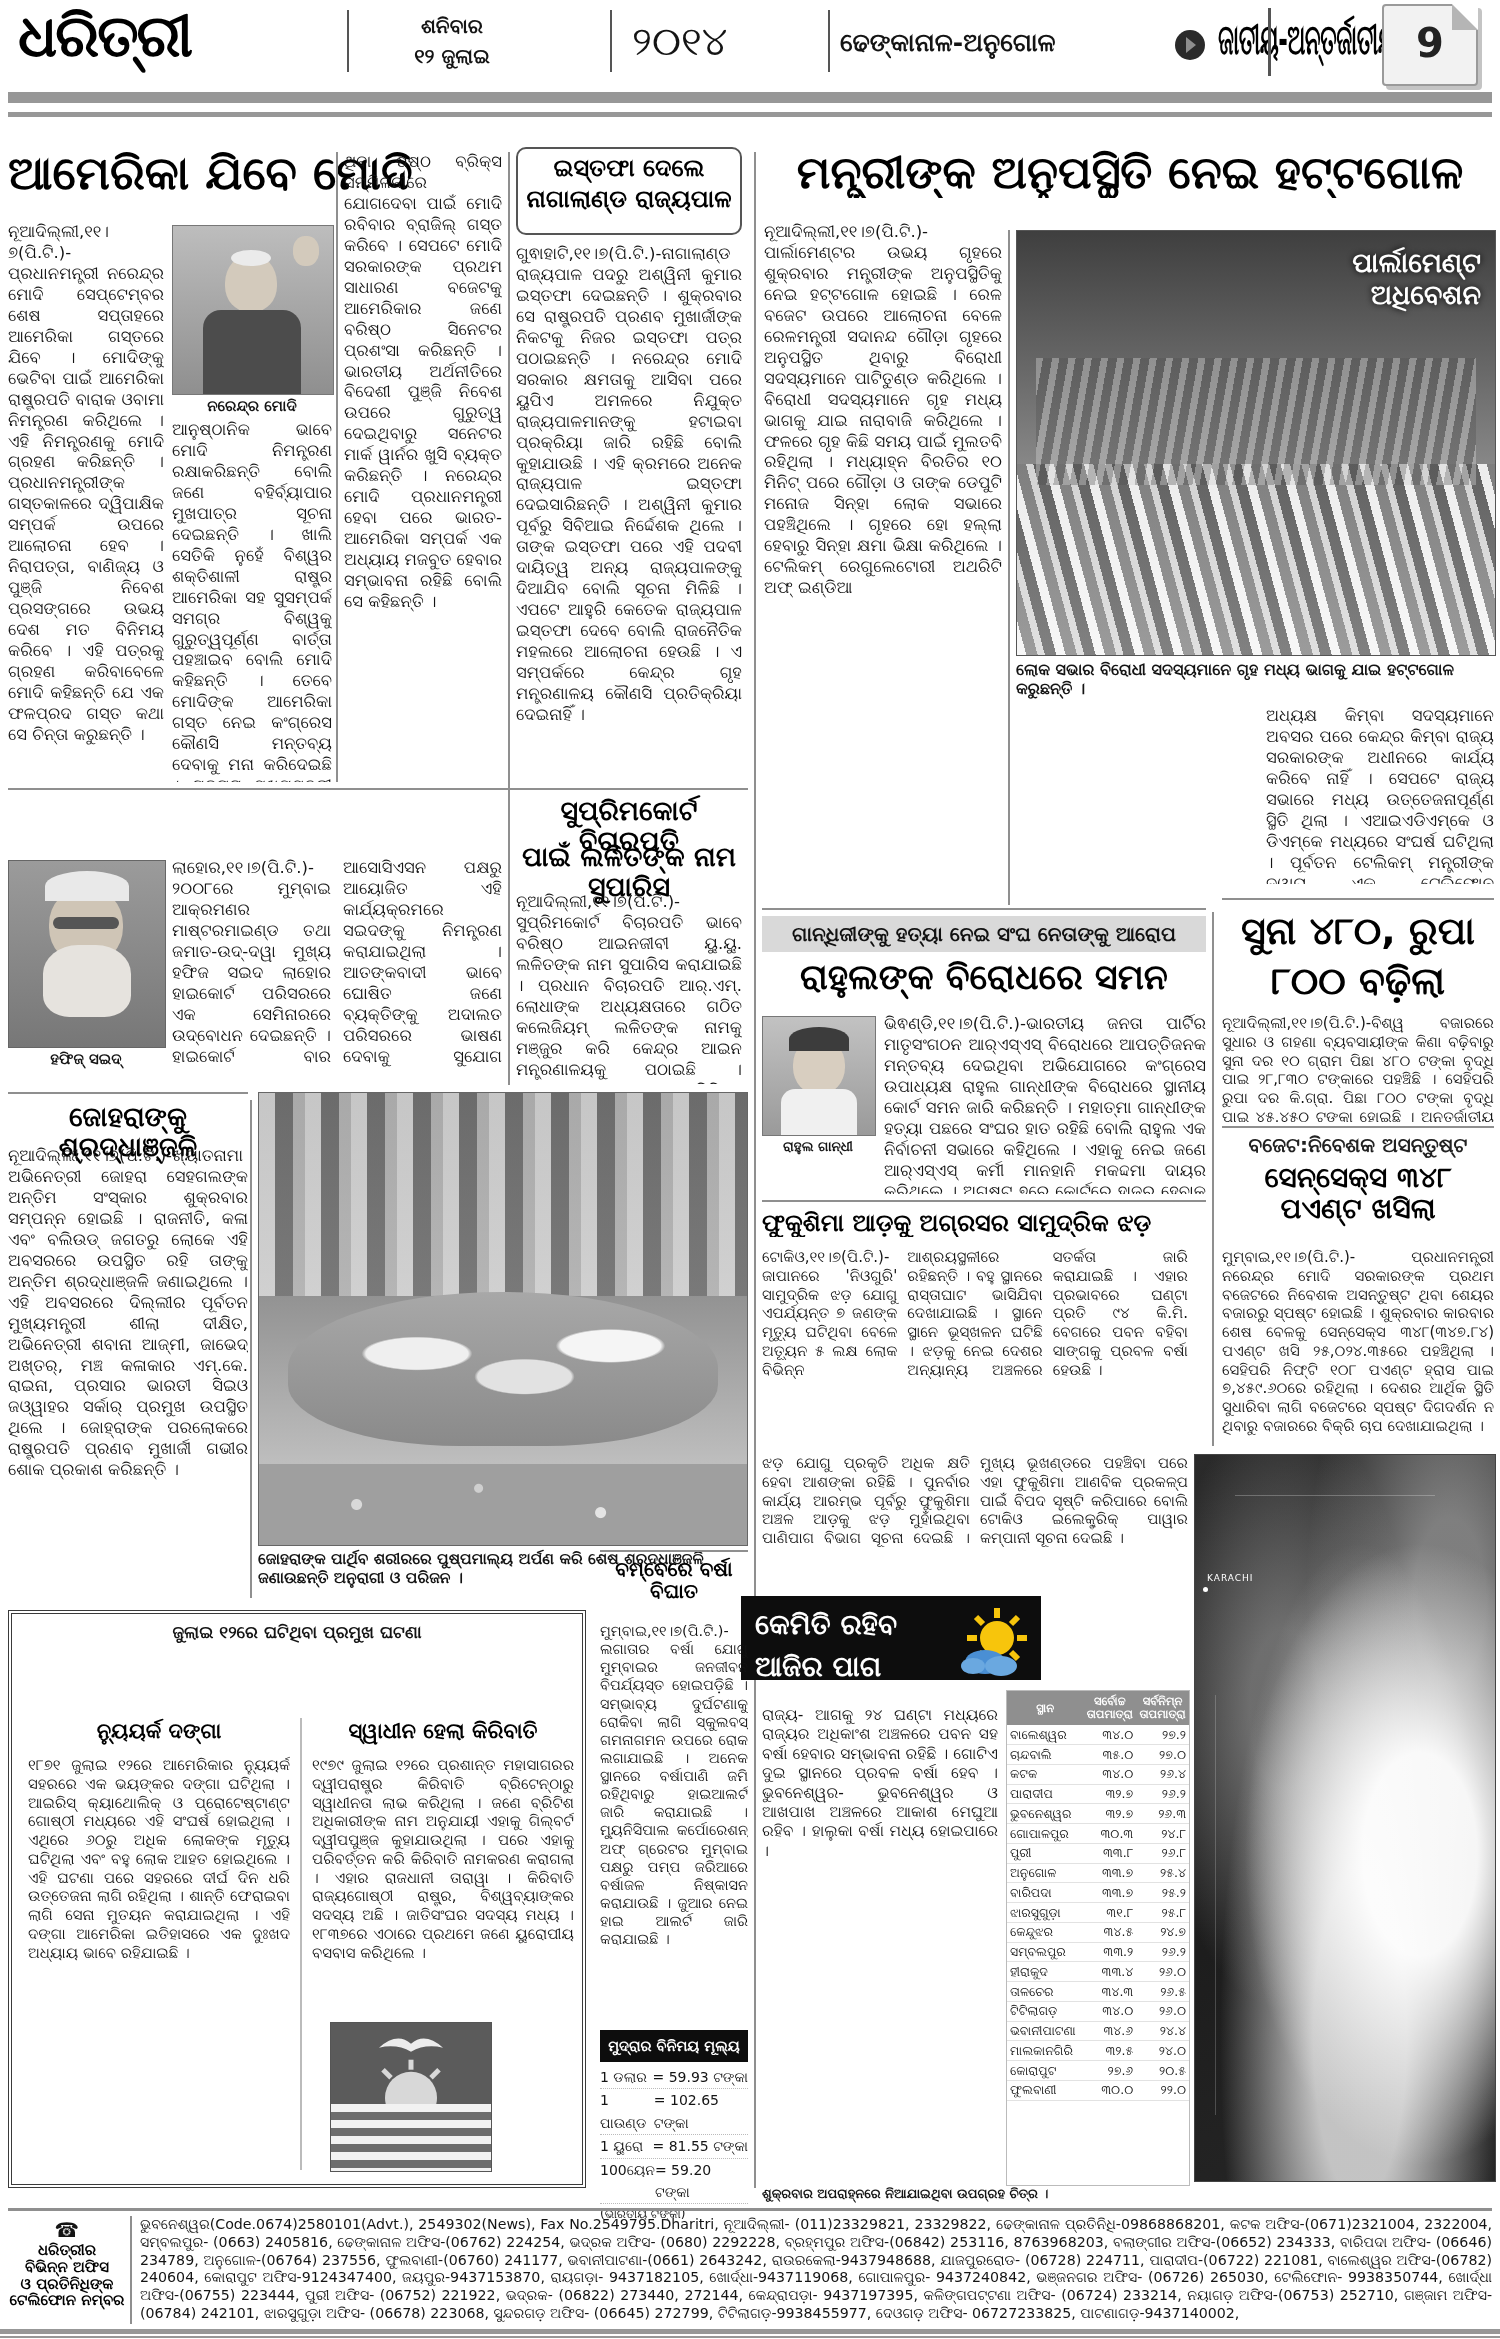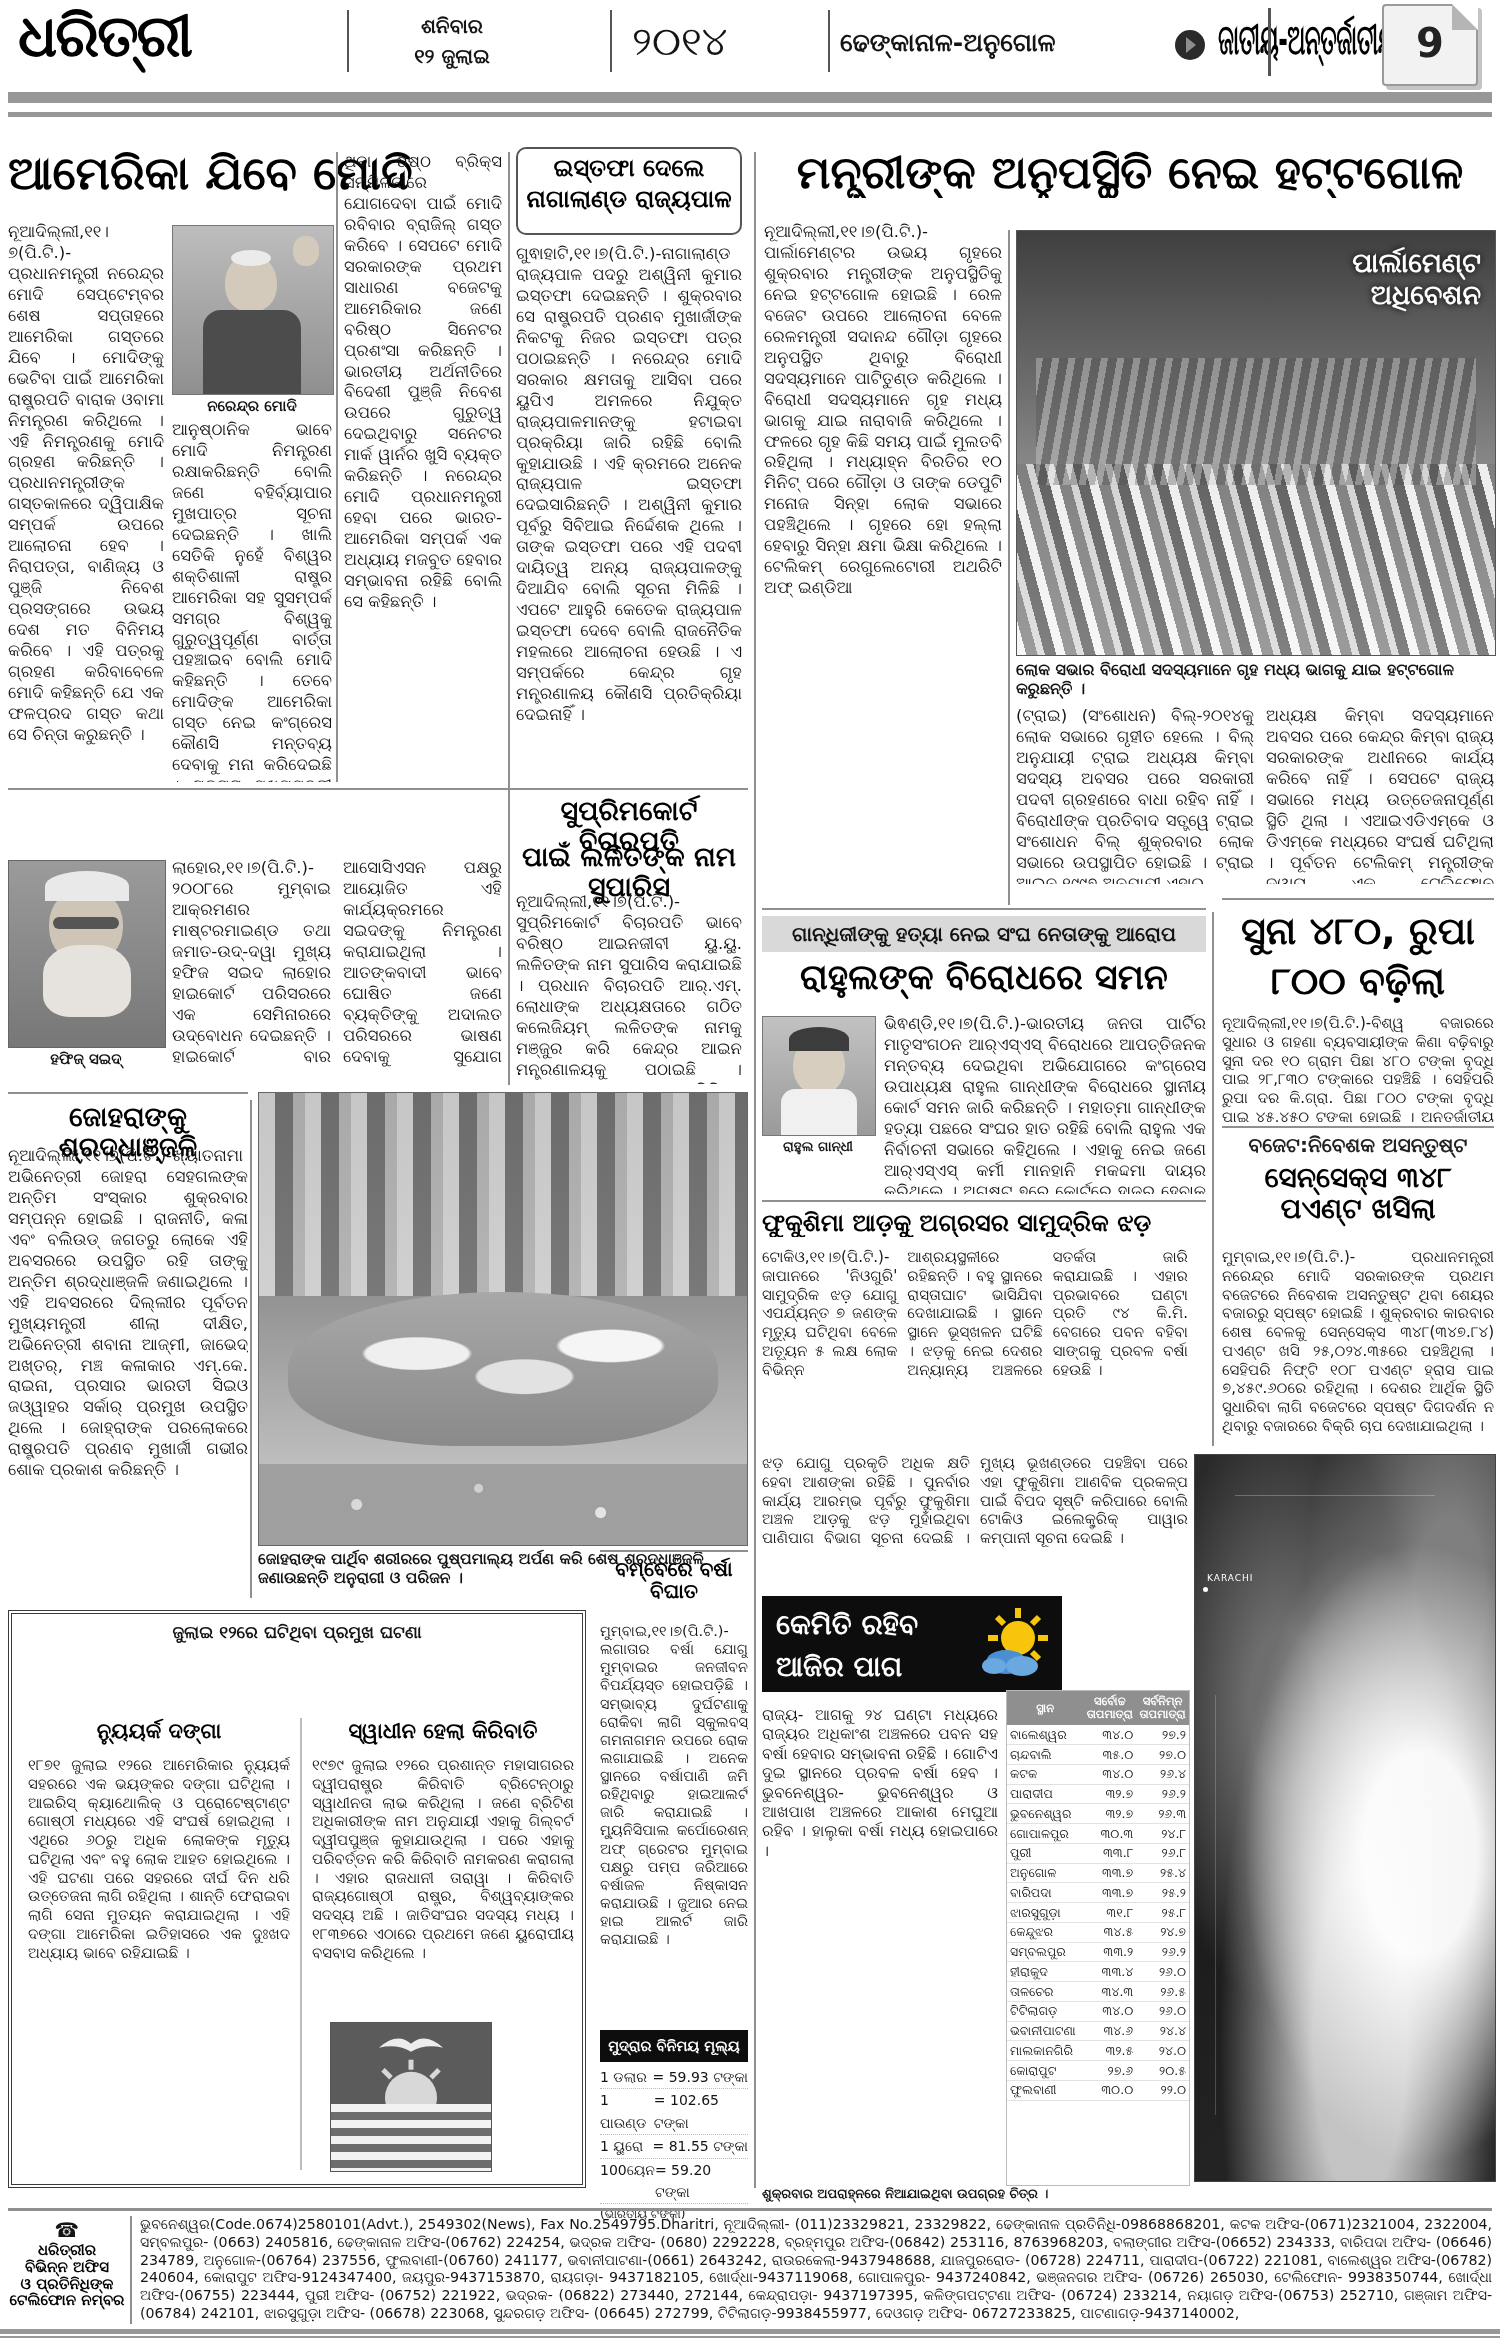--- a/index.html
+++ b/index.html
@@ -85,21 +85,20 @@
     <div style="position:absolute;left:0;top:55%;width:100%;height:45%;
                 background:repeating-linear-gradient(75deg,rgba(255,255,255,.85) 0 9px,rgba(120,120,120,.55) 9px 20px,rgba(230,230,230,.8) 20px 27px,rgba(60,60,60,.5) 27px 38px);"></div>
     <div style="position:absolute;left:4%;top:30%;width:92%;height:30%;
                 background:repeating-linear-gradient(100deg,rgba(210,210,210,.5) 0 7px,rgba(80,80,80,.45) 7px 16px);opacity:.8;"></div>
     <div style="position:absolute;right:14px;top:16px;text-align:right;color:#fff;font-weight:bold;">
       <div style="font-size:27px;text-shadow:0 0 6px #000;">ପାର୍ଲାମେଣ୍ଟ</div>
       <div style="font-size:27px;text-shadow:0 0 6px #000;">ଅଧିବେଶନ</div>
     </div>
   </div>
   <div class="abs cap" style="left:1016px;top:660px;width:478px;font-size:16px;">ଲୋକ ସଭାର ବିରୋଧୀ ସଦସ୍ୟମାନେ ଗୃହ ମଧ୍ୟ ଭାଗକୁ ଯାଇ ହଟ୍ଟଗୋଳ କରୁଛନ୍ତି ।</div>
-  <div class="abs bt" style="left:1016px;top:706px;width:238px;height:178px;">(ଟ୍ରାଇ) (ସଂଶୋଧନ) ବିଲ୍-୨୦୧୪କୁ ଲୋକ ସଭାରେ ଗୃହୀତ ହେଲେ । ବିଲ୍ ଅନୁଯାୟୀ ଟ୍ରାଇ ଅଧ୍ୟକ୍ଷ କିମ୍ବା ସଦସ୍ୟ ଅବସର ପରେ ସରକାରୀ ପଦବୀ ଗ୍ରହଣରେ ବାଧା ରହିବ ନାହିଁ । ବିରୋଧୀଙ୍କ ପ୍ରତିବାଦ ସତ୍ତ୍ୱେ ଟ୍ରାଇ ସଂଶୋଧନ ବିଲ୍ ଶୁକ୍ରବାର ଲୋକ ସଭାରେ ଉପସ୍ଥାପିତ ହୋଇଛି । ଟ୍ରାଇ ଆଇନ ୧୯୯୭ ଅନୁଯାୟୀ ଏହାର</div>
   <div class="abs bt" style="left:1266px;top:706px;width:228px;height:178px;">ଅଧ୍ୟକ୍ଷ କିମ୍ବା ସଦସ୍ୟମାନେ ଅବସର ପରେ କେନ୍ଦ୍ର କିମ୍ବା ରାଜ୍ୟ ସରକାରଙ୍କ ଅଧୀନରେ କାର୍ଯ୍ୟ କରିବେ ନାହିଁ । ସେପଟେ ରାଜ୍ୟ ସଭାରେ ମଧ୍ୟ ଉତ୍ତେଜନାପୂର୍ଣ୍ଣ ସ୍ଥିତି ଥିଲା । ଏଆଇଏଡିଏମ୍‌କେ ଓ ଡିଏମ୍‌କେ ମଧ୍ୟରେ ସଂଘର୍ଷ ଘଟିଥିଲା । ପୂର୍ବତନ ଟେଲିକମ୍ ମନ୍ତ୍ରୀଙ୍କ ଦ୍ୱାରା ଏକ ଟେଲିଫୋନ୍ ଏକ୍ସଚେଞ୍ଜ ସ୍ଥାପନ ଯୋଗୁ ବିଏସ୍‌ଏନ୍‌ଏଲ୍‌ର ହୋଇଥିବା କ୍ଷତି ପ୍ରସଙ୍ଗକୁ ନେଇ ଏପରି ହୋଇଥିଲା ।</div>
 
   <div class="abs hr" style="left:8px;top:788px;width:740px;"></div>
   <div class="photo" style="left:8px;top:860px;width:156px;height:186px;background:linear-gradient(180deg,#9b9b9b,#777);border:1px solid #666;">
     <div style="position:absolute;left:40px;top:26px;width:74px;height:78px;border-radius:48%;background:#cfc5b6;"></div>
     <div style="position:absolute;left:36px;top:10px;width:84px;height:30px;border-radius:50% 50% 0 0;background:#e9e9e9;"></div>
     <div style="position:absolute;left:44px;top:56px;width:66px;height:12px;background:#555;border-radius:6px;"></div>
     <div style="position:absolute;left:34px;top:84px;width:88px;height:72px;border-radius:40% 40% 30% 30%;background:#e6e3de;"></div>
   </div>
   <div class="abs cap" style="left:8px;top:1050px;width:156px;text-align:center;">ହଫିଜ୍ ସଇଦ୍</div>
@@ -149,21 +148,21 @@
     <div style="position:absolute;left:0;bottom:0;width:100%;height:18%;
                 background:radial-gradient(circle at 20% 50%,#d9d9d9 0 5px,transparent 6px),radial-gradient(circle at 45% 30%,#cfcfcf 0 4px,transparent 5px),radial-gradient(circle at 70% 60%,#e4e4e4 0 5px,transparent 6px),#9f9f9f;"></div>
   </div>
   <div class="abs cap" style="left:258px;top:1550px;width:488px;font-size:15.5px;">ଜୋହରାଙ୍କ ପାର୍ଥିବ ଶରୀରରେ ପୁଷ୍ପମାଲ୍ୟ ଅର୍ପଣ କରି ଶେଷ ଶ୍ରଦ୍ଧାଞ୍ଜଳି ଜଣାଉଛନ୍ତି ଅନୁରାଗୀ ଓ ପରିଜନ ।</div>
 
   <div class="abs hr" style="left:762px;top:1200px;width:444px;"></div>
   <div class="abs hl" style="left:762px;top:1210px;width:444px;font-size:24px;white-space:nowrap;overflow:hidden;">ଫୁକୁଶିମା ଆଡ଼କୁ ଅଗ୍ରସର ସାମୁଦ୍ରିକ ଝଡ଼</div>
   <div class="abs bt-s" style="left:762px;top:1248px;width:426px;height:200px;column-count:3;column-gap:10px;">ଟୋକିଓ,୧୧।୭(ପି.ଟି.)-ଜାପାନରେ 'ନିଓଗୁରି' ସାମୁଦ୍ରିକ ଝଡ଼ ଯୋଗୁ ଏପର୍ଯ୍ୟନ୍ତ ୭ ଜଣଙ୍କ ମୃତ୍ୟୁ ଘଟିଥିବା ବେଳେ ଅତ୍ୟୂନ ୫ ଲକ୍ଷ ଲୋକ ବିଭିନ୍ନ ଆଶ୍ରୟସ୍ଥଳୀରେ ରହିଛନ୍ତି । ବହୁ ସ୍ଥାନରେ ରାସ୍ତାଘାଟ ଭାସିଯିବା ଦେଖାଯାଇଛି । ସ୍ଥାନେ ସ୍ଥାନେ ଭୂସ୍ଖଳନ ଘଟିଛି । ଝଡ଼କୁ ନେଇ ଦେଶର ଅନ୍ୟାନ୍ୟ ଅଞ୍ଚଳରେ ସତର୍କତା ଜାରି କରାଯାଇଛି । ଏହାର ପ୍ରଭାବରେ ଘଣ୍ଟା ପ୍ରତି ୯୪ କି.ମି. ବେଗରେ ପବନ ବହିବା ସାଙ୍ଗକୁ ପ୍ରବଳ ବର୍ଷା ହେଉଛି ।</div>
   <div class="abs bt-s" style="left:762px;top:1454px;width:426px;height:136px;column-count:2;column-gap:10px;">ଝଡ଼ ଯୋଗୁ ପ୍ରକୃତି ଅଧିକ କ୍ଷତି ହେବା ଆଶଙ୍କା ରହିଛି । ପୁନର୍ବାର କାର୍ଯ୍ୟ ଆରମ୍ଭ ପୂର୍ବରୁ ଫୁକୁଶିମା ଅଞ୍ଚଳ ଆଡ଼କୁ ଝଡ଼ ମୁହାଁଇଥିବା ପାଣିପାଗ ବିଭାଗ ସୂଚନା ଦେଇଛି । ମୁଖ୍ୟ ଭୂଖଣ୍ଡରେ ପହଞ୍ଚିବା ପରେ ଏହା ଫୁକୁଶିମା ଆଣବିକ ପ୍ରକଳ୍ପ ପାଇଁ ବିପଦ ସୃଷ୍ଟି କରିପାରେ ବୋଲି ଟୋକିଓ ଇଲେକ୍ଟ୍ରିକ୍ ପାୱାର କମ୍ପାନୀ ସୂଚନା ଦେଇଛି ।</div>
 
-  <div class="abs blackbar" style="left:762px;top:1596px;width:300px;height:96px;">
+  <div class="abs blackbar" style="left:741px;top:1596px;width:300px;height:84px;">
     <div style="position:absolute;left:14px;top:12px;font-size:28px;">କେମିତି ରହିବ</div>
     <div style="position:absolute;left:14px;top:54px;font-size:28px;">ଆଜିର ପାଗ</div>
     <svg width="84" height="84" viewBox="0 0 84 84" style="position:absolute;right:6px;top:8px;">
       <g fill="#f7c50c">
         <circle cx="46" cy="34" r="17"></circle>
         <g stroke="#f7c50c" stroke-width="6">
           <line x1="46" y1="4" x2="46" y2="14"></line>
             <line x1="46" y1="54" x2="46" y2="64"></line>
           <line x1="16" y1="34" x2="26" y2="34"></line>
             <line x1="66" y1="34" x2="76" y2="34"></line>

